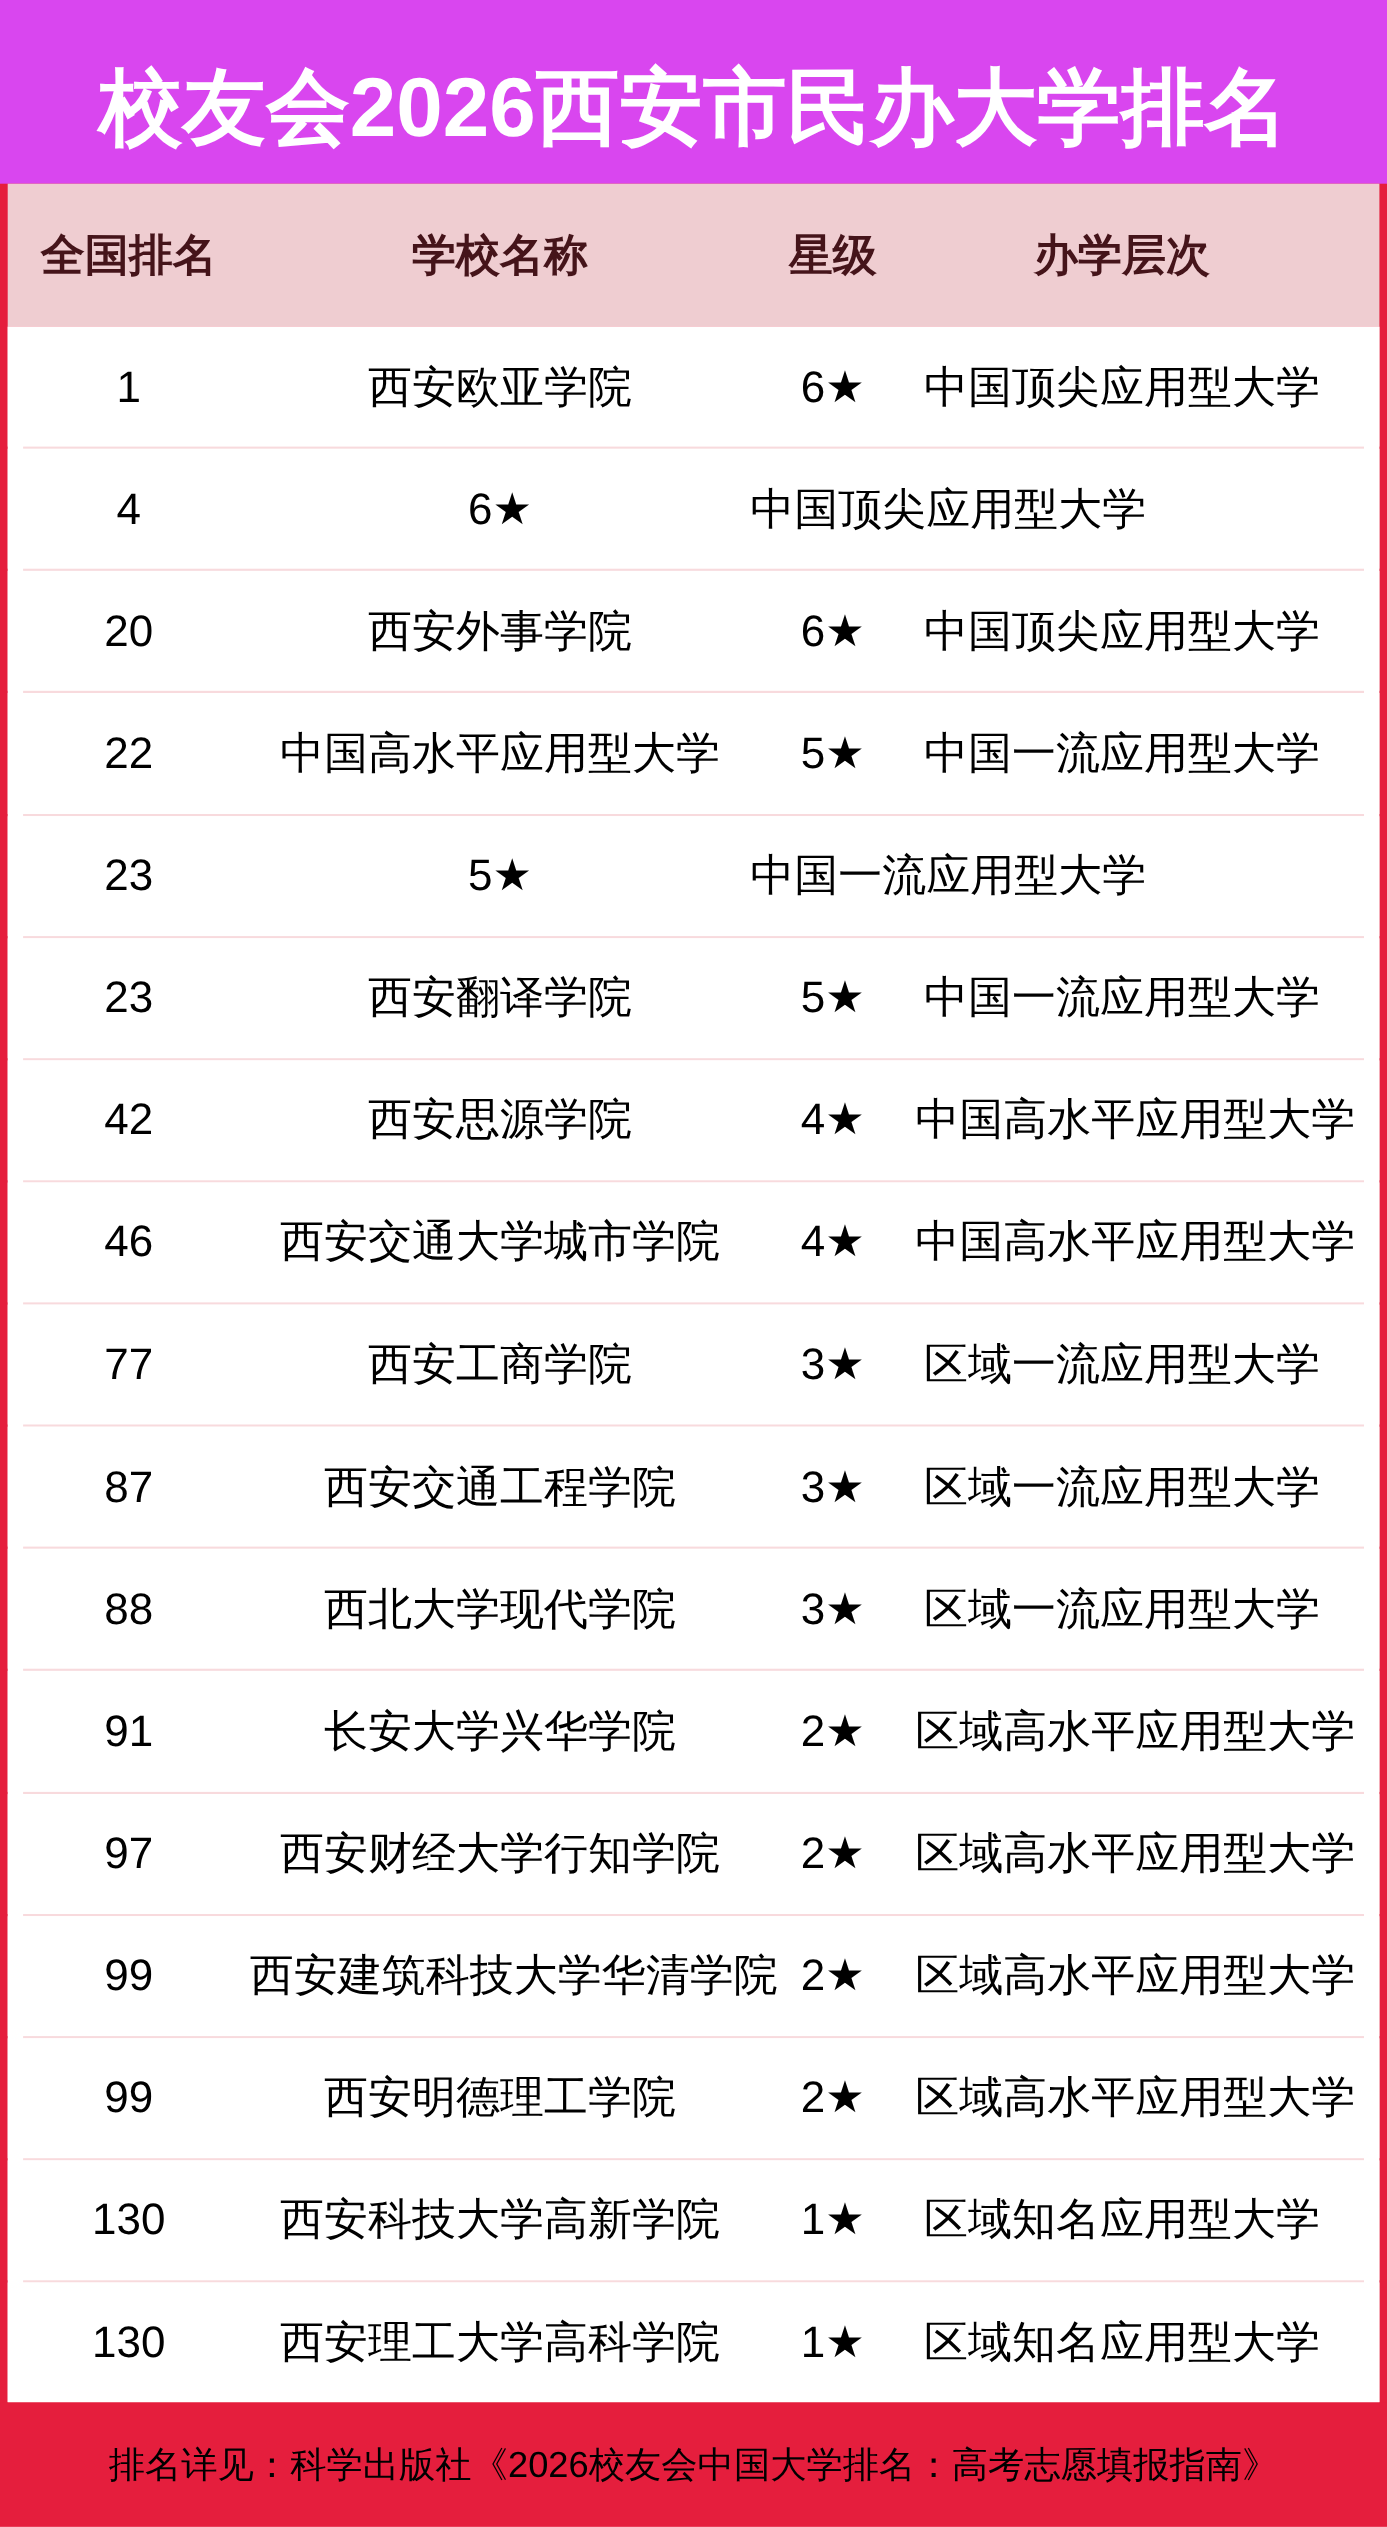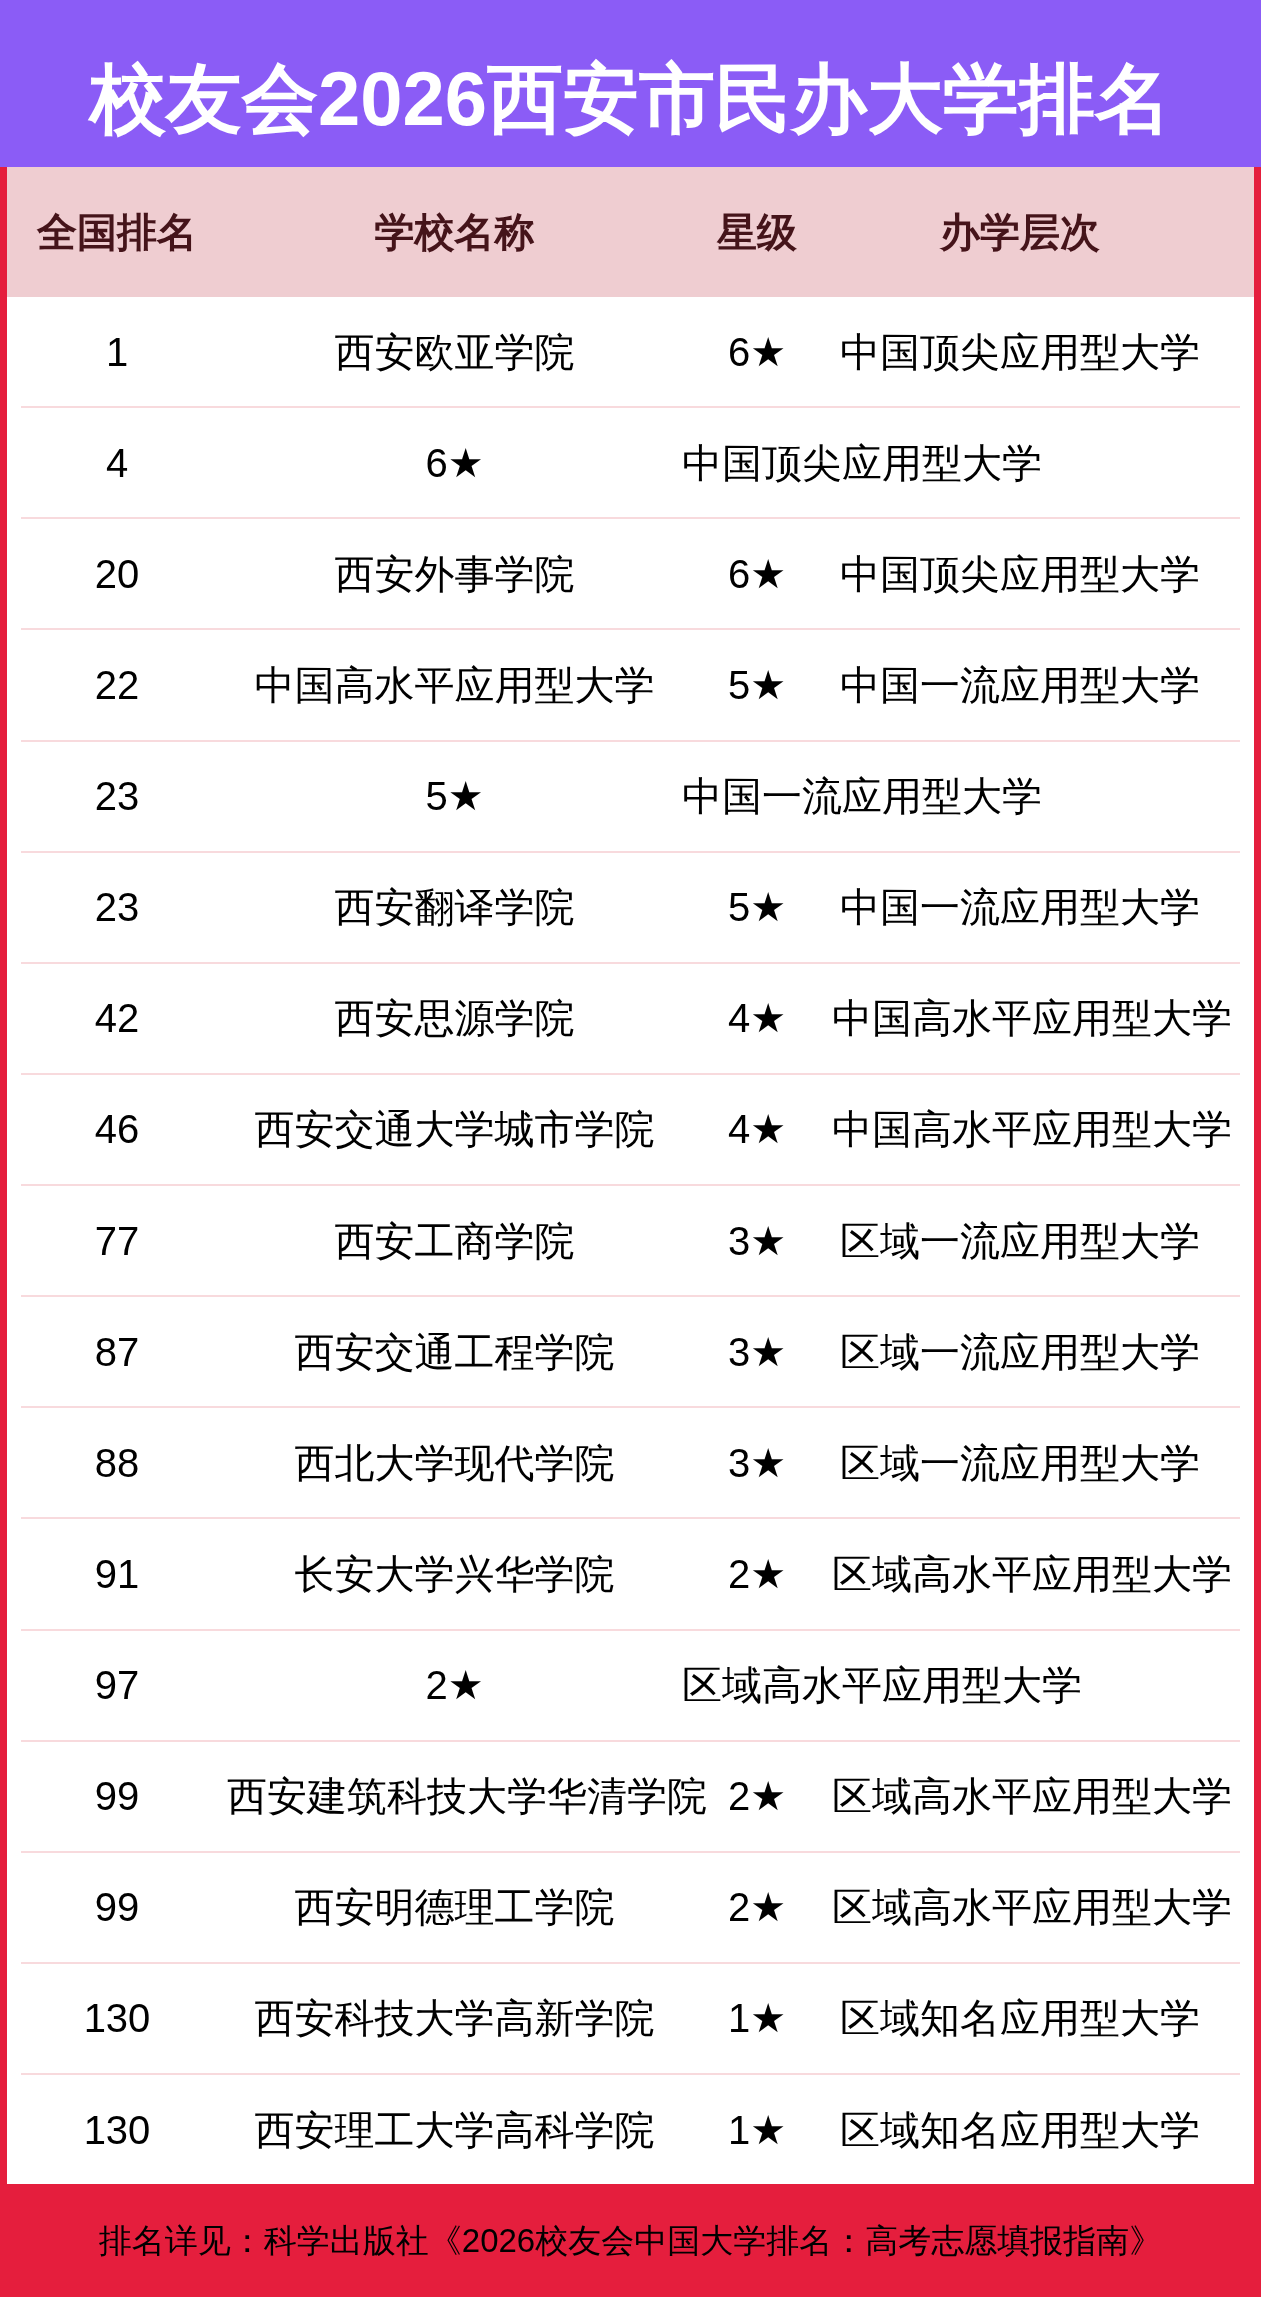--- a/index.html
+++ b/index.html
@@ -16,21 +16,21 @@
   .page { width: 1261px; height: 2297px; display: flex; flex-direction: column; }
 
   
   .banner {
     height: 167px;
     box-sizing: border-box;
     padding-top: 30px;
     display: flex;
     align-items: center;
     justify-content: center;
-    background: #8b5cf6;
+    background: #d946ef;
   }
   .banner h1 {
     margin: 0;
     font-size: 76px;
     line-height: 1;
     font-weight: bold;
     color: #ffffff;
     white-space: nowrap;
   }
 
@@ -183,20 +183,21 @@
 <div class="sep"></div>
   <div class="tr">
     <div class="td c-rank">91</div>
     <div class="td c-name">长安大学兴华学院</div>
     <div class="td c-star">2★</div>
     <div class="td c-level">区域高水平应用型大学</div>
   </div>
 <div class="sep"></div>
   <div class="tr">
     <div class="td c-rank">97</div>
+    <div class="td c-name">西安财经大学行知学院</div>
     <div class="td c-star">2★</div>
     <div class="td c-level">区域高水平应用型大学</div>
   </div>
 <div class="sep"></div>
   <div class="tr">
     <div class="td c-rank">99</div>
     <div class="td c-name">西安建筑科技大学华清学院</div>
     <div class="td c-star">2★</div>
     <div class="td c-level">区域高水平应用型大学</div>
   </div>

